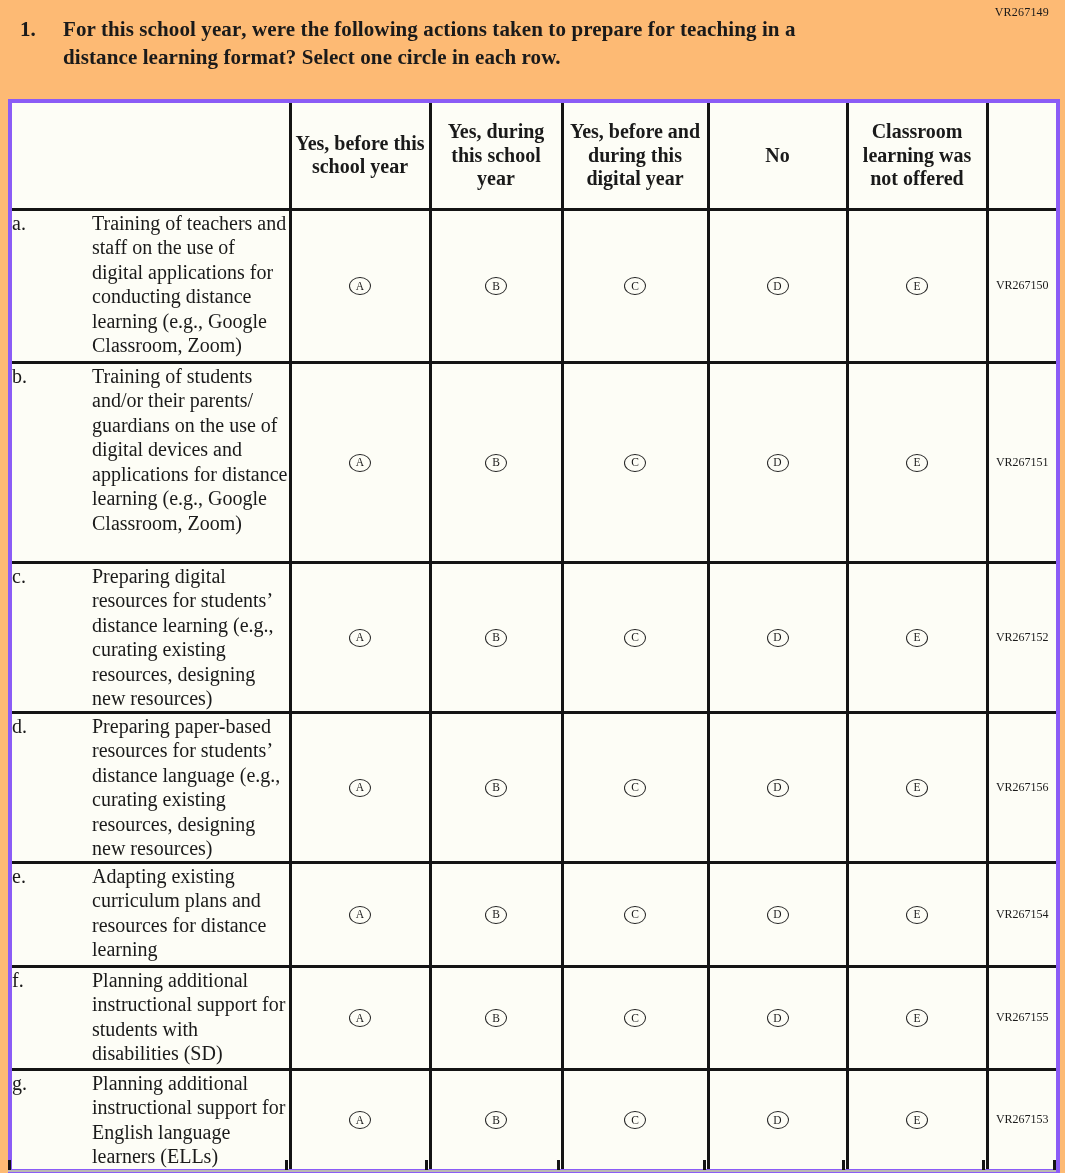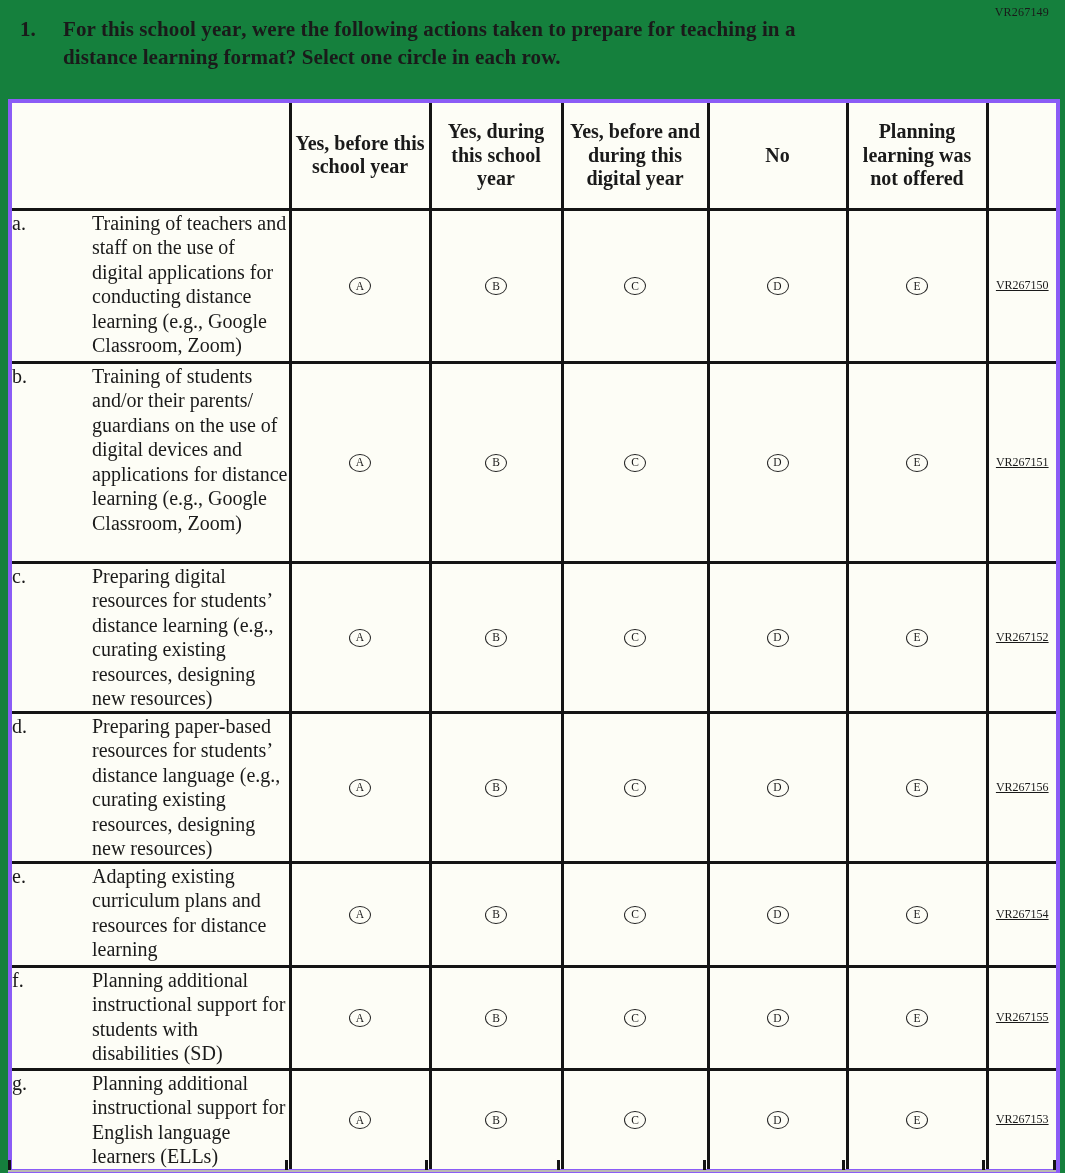--- a/index.html
+++ b/index.html
@@ -6,21 +6,21 @@
     margin: 0; padding: 0;
     background: #fdfdf6;
     font-family: "Liberation Serif", "DejaVu Serif", serif;
     color: #1a1a1a;
   }
   .page {
     position: relative;
     width: 1065px;
     height: 1173px;
     overflow: hidden;
-    background: #15803d;
+    background: #fdba74;
   }
   .corner-code {
     position: absolute;
     top: 5px;
     right: 16px;
     font-size: 12px;
     letter-spacing: 0.2px;
   }
   .question {
     position: absolute;
@@ -96,21 +96,20 @@
     font-size: 11.5px;
     line-height: 1;
     padding-top: 1px;
     cursor: pointer;
     user-select: none;
   }
   td.code-cell {
     text-align: center;
     vertical-align: middle;
     font-size: 12px;
-    text-decoration: underline;
   }
   
   .stub {
     position: absolute;
     top: 1160px;
     width: 3px;
     height: 11px;
     background: #141414;
   }
   .cut-line {
@@ -144,21 +143,21 @@
       <col style="width:140px">
       <col style="width:71px">
     </colgroup>
     <thead>
       <tr>
         <th></th>
         <th>Yes, before this school year</th>
         <th>Yes, during this school year</th>
         <th>Yes, before and during this digital year</th>
         <th>No</th>
-        <th>Planning learning was not offered</th>
+        <th>Classroom learning was not offered</th>
         <th></th>
       </tr>
     </thead>
     <tbody>
       <tr>
         <td class="label-cell">
           <div class="lab">
             <span class="row-letter">a.</span>
             <span class="row-text">Training of teachers and staff on the use of digital applications for conducting distance learning (e.g., Google Classroom, Zoom)</span>
           </div>

